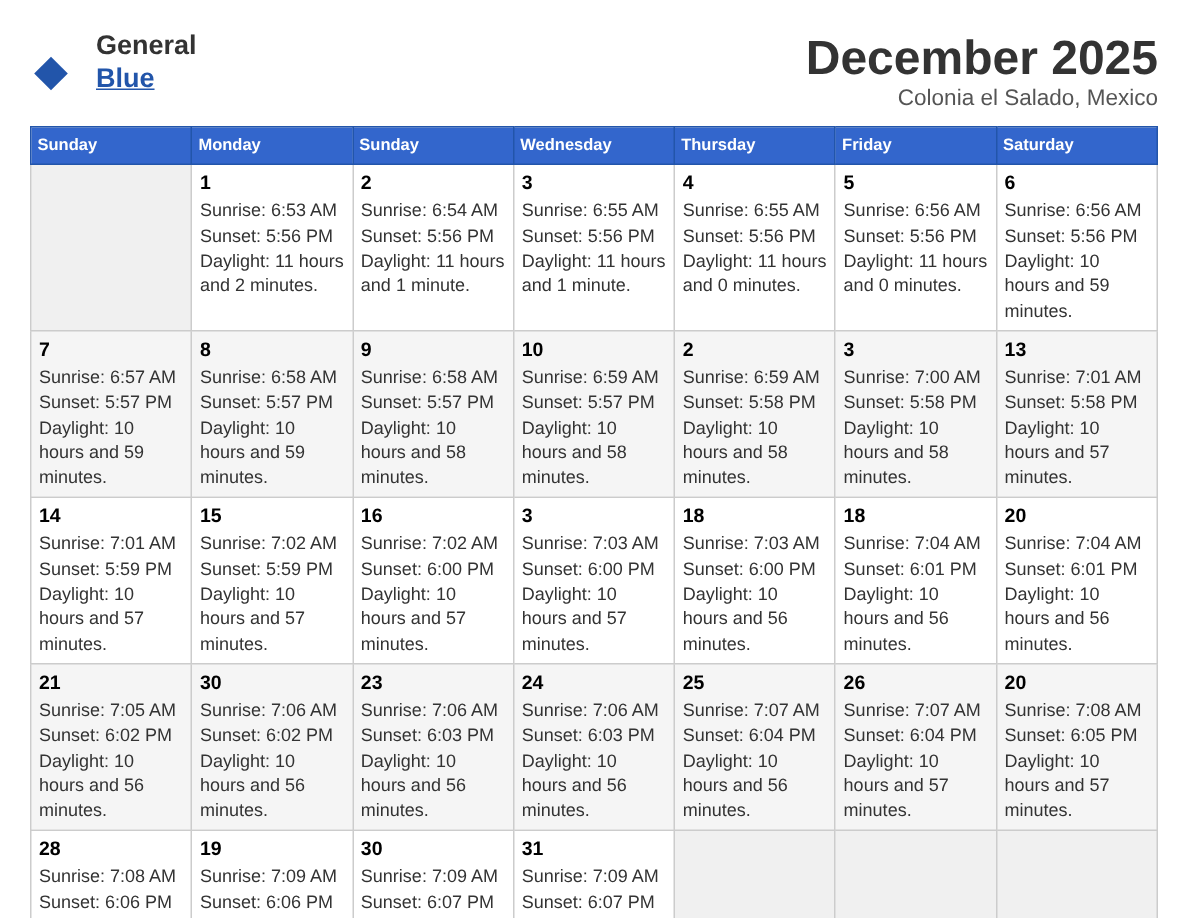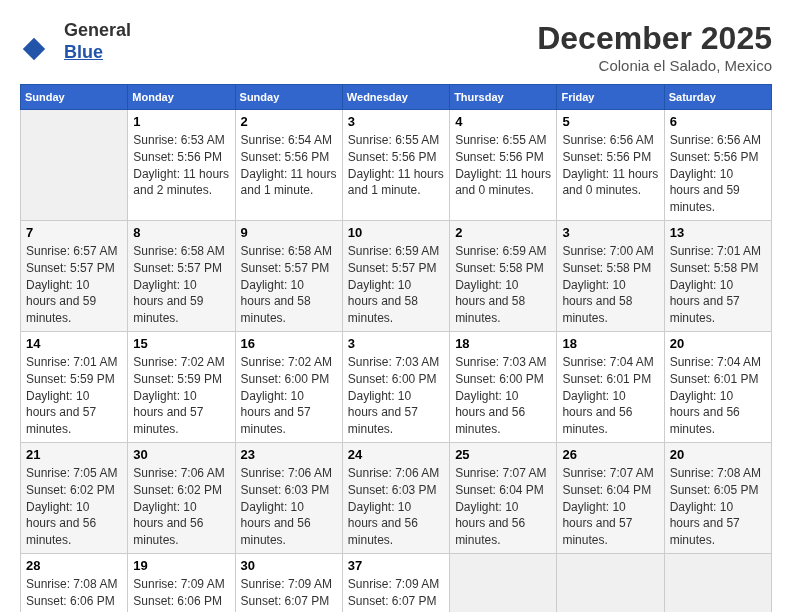--- a/index.html
+++ b/index.html
@@ -241,21 +241,21 @@
         </td>
         <td>
           <span class="day-number">19</span>
           <div class="day-info">Sunrise: 7:09 AM<br>Sunset: 6:06 PM<br>Daylight: 10 hours and 57 minutes.</div>
         </td>
         <td>
           <span class="day-number">30</span>
           <div class="day-info">Sunrise: 7:09 AM<br>Sunset: 6:07 PM<br>Daylight: 10 hours and 57 minutes.</div>
         </td>
         <td>
-          <span class="day-number">37</span>
+          <span class="day-number">31</span>
           <div class="day-info">Sunrise: 7:09 AM<br>Sunset: 6:07 PM<br>Daylight: 10 hours and 57 minutes.</div>
         </td>
         <td class="empty-cell"></td>
         <td class="empty-cell"></td>
         <td class="empty-cell"></td>
       </tr>
     </tbody>
 </table>
 
 </body></html>

